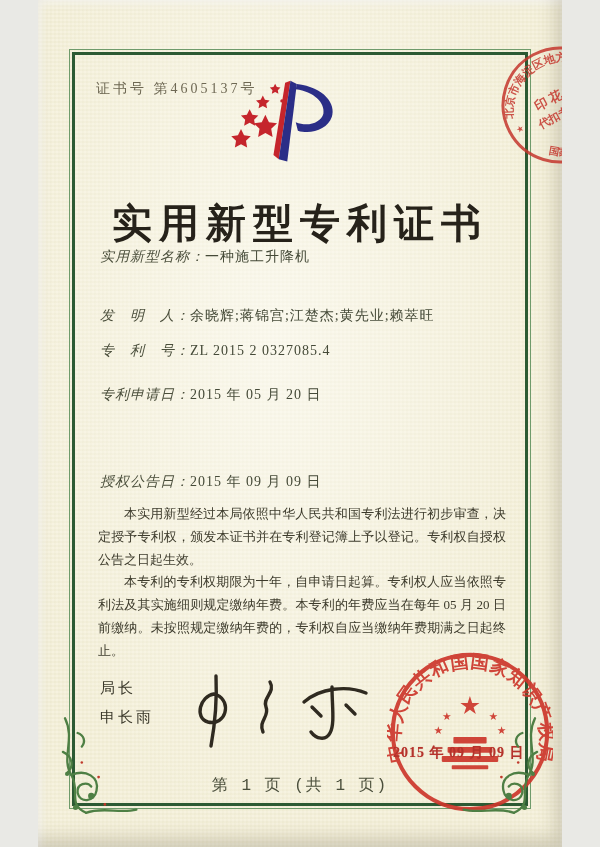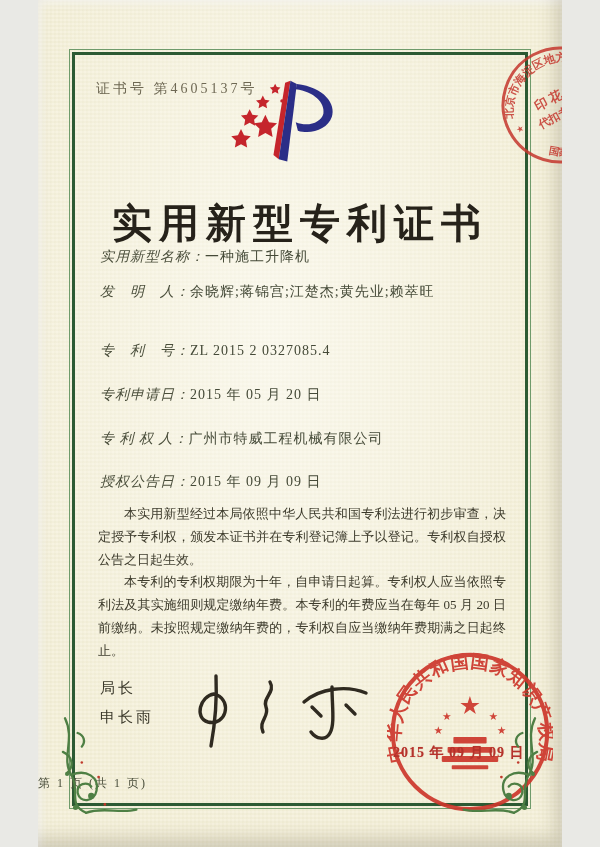--- a/index.html
+++ b/index.html
@@ -116,23 +116,25 @@
     left: 453px; top: 36px;
     width: 138px; height: 138px;
     transform: rotate(-28deg);
     opacity: 0.85;
     z-index: 3;
   }
 
   .page-footer {
     position: absolute;
     left: 0; right: 0; top: 775px;
-    font-size: 12px;
+    text-align: center;
+    font-size: 16px;
     letter-spacing: 2px;
     color: #4b4f3c;
+    font-family: Liberation Mono, monospace;
   }
 
   .ornament { position: absolute; width: 110px; height: 105px; z-index: 2; }
   .ornament-bl { left: 14px; top: 712px; }
   .ornament-br { right: 14px; top: 712px; transform: scaleX(-1); }
 </style>
 </head>
 <body>
 
 <div class="page">
@@ -159,31 +161,28 @@
         <path d="M77,11 C 103,14 114,30 110,42 C 106,54 90,59 78,55 L 76,47 C 88,52 100,47 102,39 C 104,29 93,18 76,16 Z"></path>
       </g>
     </svg>
   </div>
 
   <div class="title">实用新型专利证书</div>
 
   <div class="field-row" style="top:248px">
     <span class="field-label">实用新型名称：</span><span class="field-value">一种施工升降机</span>
   </div>
-  <div class="field-row" style="top:283px">
+  <div class="field-row" style="top:307px">
     <span class="field-label">发　明　人：</span><span class="field-value">余晓辉;蒋锦宫;江楚杰;黄先业;赖萃旺</span>
   </div>
   <div class="field-row" style="top:342px">
     <span class="field-label">专　利　号：</span><span class="field-value">ZL 2015 2 0327085.4</span>
   </div>
   <div class="field-row" style="top:386px">
     <span class="field-label">专利申请日：</span><span class="field-value">2015 年 05 月 20 日</span>
-  </div>
-  <div class="field-row" style="top:430px">
-    <span class="field-label">专 利 权 人：</span><span class="field-value">广州市特威工程机械有限公司</span>
   </div>
   <div class="field-row" style="top:473px">
     <span class="field-label">授权公告日：</span><span class="field-value">2015 年 09 月 09 日</span>
   </div>
 
   <div class="body-text">
     <p>本实用新型经过本局依照中华人民共和国专利法进行初步审查，决定授予专利权，颁发本证书并在专利登记簿上予以登记。专利权自授权公告之日起生效。</p>
     <p>本专利的专利权期限为十年，自申请日起算。专利权人应当依照专利法及其实施细则规定缴纳年费。本专利的年费应当在每年 05 月 20 日前缴纳。未按照规定缴纳年费的，专利权自应当缴纳年费期满之日起终止。</p>
   </div>
 

